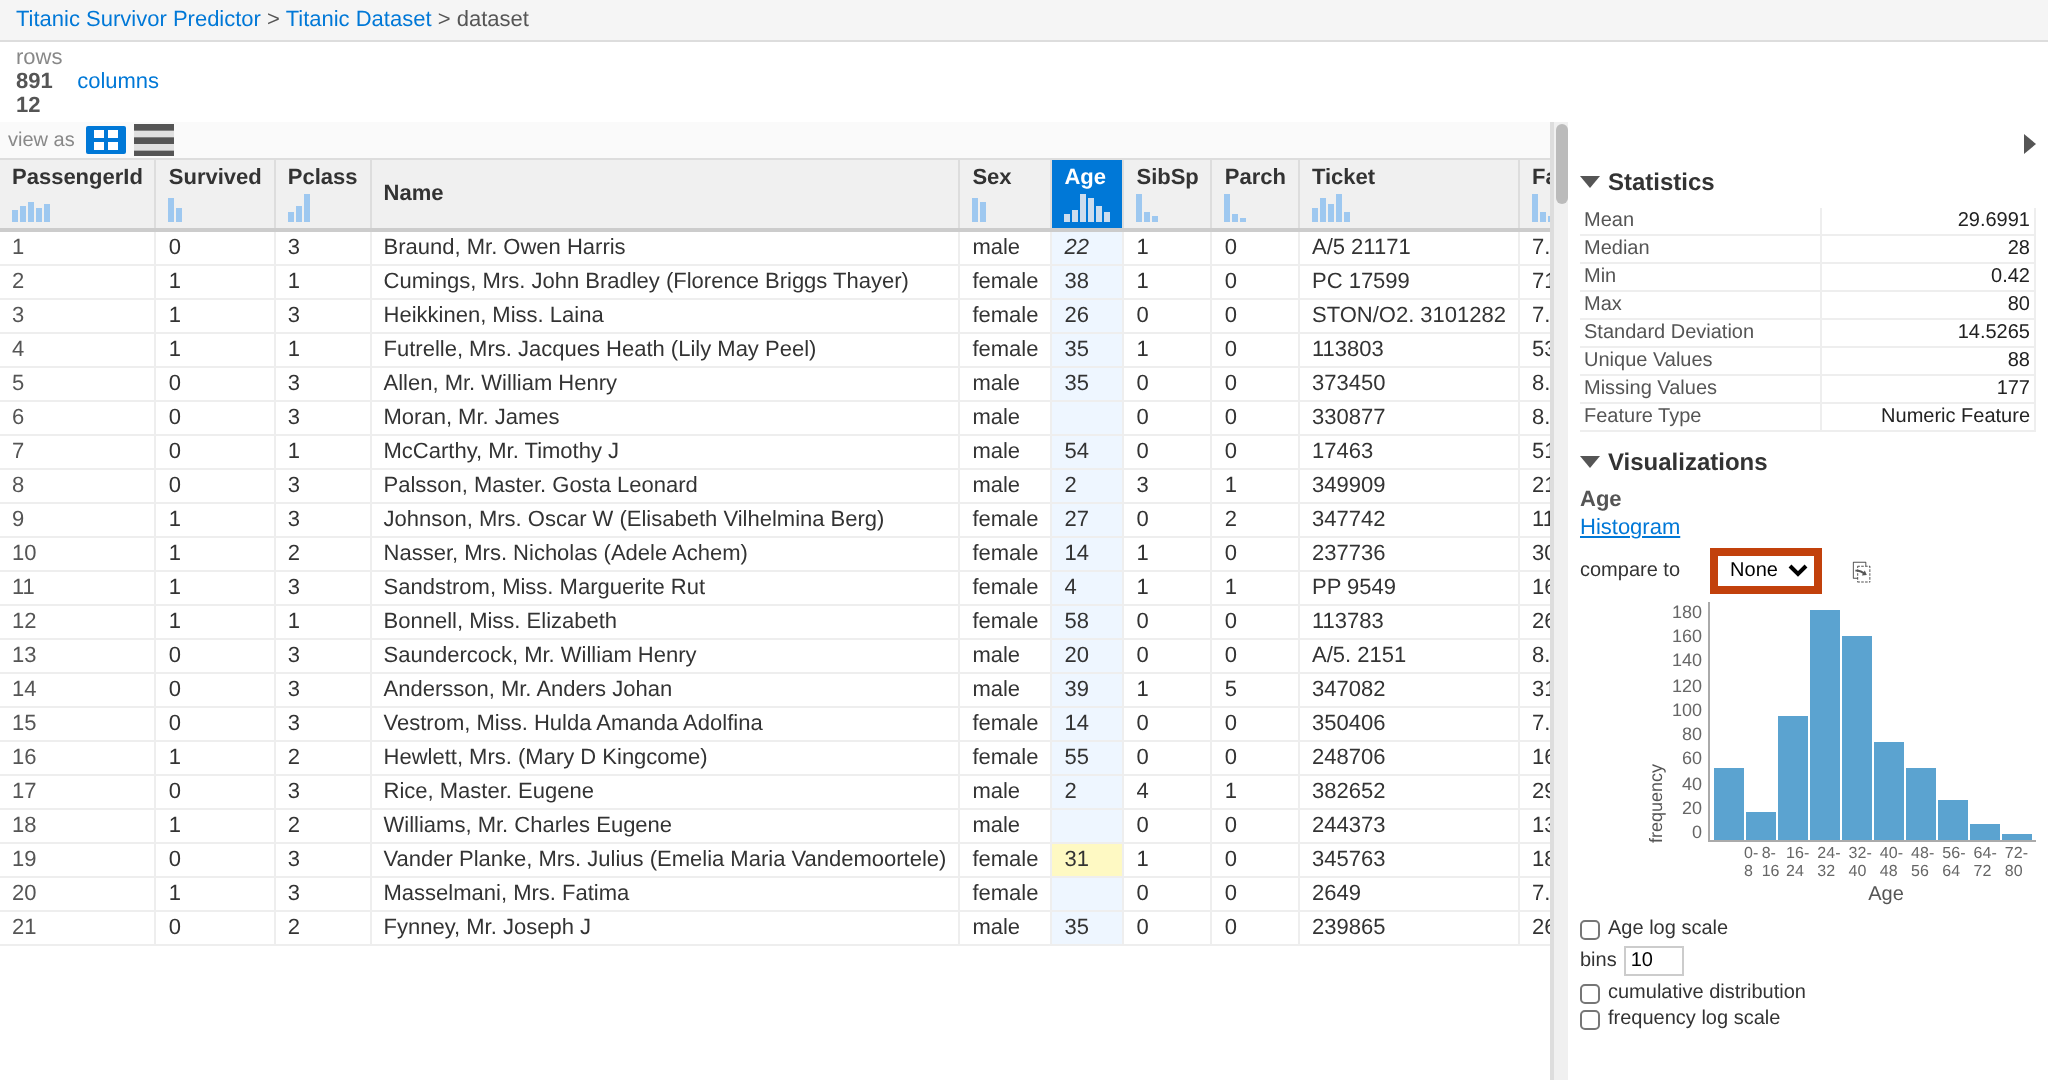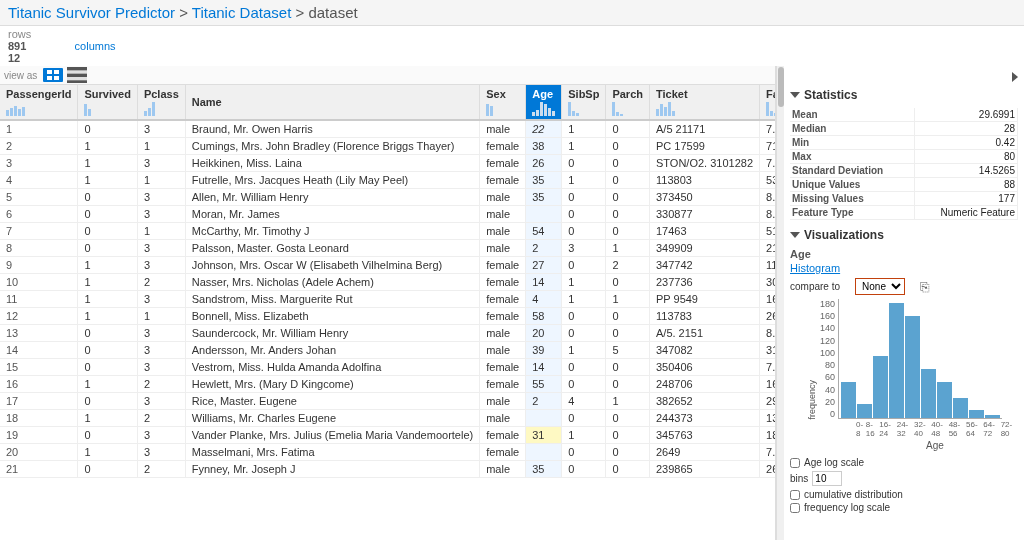--- a/index.html
+++ b/index.html
@@ -1,26 +1,26 @@
 <!DOCTYPE html>
 <html><head>
   <meta charset="utf-8">
   <style>
     * { box-sizing: border-box; margin: 0; padding: 0; }
     body { font-family: 'Segoe UI', Arial, sans-serif; font-size: 11px; background: #fff; color: #333; overflow: hidden; }
     
     .app-container { display: flex; flex-direction: column; height: 540px; width: 1024px; }
     
-    .breadcrumb-bar { padding: 4px 8px; font-size: 15px; color: #555; border-bottom: 1px solid #ddd; background: #f5f5f5; }
+    .breadcrumb-bar { padding: 4px 8px; font-size: 11px; color: #555; border-bottom: 1px solid #ddd; background: #f5f5f5; }
     .breadcrumb-bar a { color: #0078d7; text-decoration: none; }
     .breadcrumb-bar span { color: #555; }
     
     .meta-bar { padding: 2px 8px; font-size: 11px; color: #555; }
     .meta-bar .rows-label { color: #888; }
-    .meta-bar .columns-label { color: #0078d7; cursor: pointer; margin-left: 36px; }
+    .meta-bar .columns-label { color: #0078d7; cursor: pointer; }
     
     .main-content { display: flex; flex: 1; overflow: hidden; }
     
     .table-section { flex: 1; overflow: auto; border-right: 1px solid #ddd; }
     
     .view-controls { display: flex; align-items: center; padding: 2px 4px; gap: 4px; border-bottom: 1px solid #ddd; background: #fafafa; }
     .view-label { font-size: 10px; color: #888; margin-right: 2px; }
     .view-icon { width: 20px; height: 14px; background: #0078d7; cursor: pointer; border-radius: 1px; display: flex; align-items: center; justify-content: center; }
     .view-icon svg { width: 12px; height: 10px; }
     .view-icon2 { width: 20px; height: 14px; background: #e0e0e0; cursor: pointer; border-radius: 1px; display: flex; align-items: center; justify-content: center; }
@@ -33,35 +33,35 @@
     tbody td { padding: 2px 6px; border-right: 1px solid #eee; white-space: nowrap; }
     tbody td:first-child { color: #555; }
     
     .right-panel { width: 240px; overflow-y: auto; padding: 6px; font-size: 11px; }
     .panel-section { margin-bottom: 8px; }
     .panel-section-title { font-weight: 600; color: #333; font-size: 12px; margin-bottom: 6px; display: flex; align-items: center; gap: 4px; }
     .triangle-icon { width: 0; height: 0; border-left: 5px solid transparent; border-right: 5px solid transparent; border-top: 6px solid #555; display: inline-block; }
     .triangle-right { width: 0; height: 0; border-top: 5px solid transparent; border-bottom: 5px solid transparent; border-left: 6px solid #555; display: inline-block; }
     
     .stats-table { width: 100%; }
-    .stats-table tr td { padding: 1px 2px; font-weight: bold; }
+    .stats-table tr td { padding: 1px 2px; }
     .stats-table tr td:first-child { color: #555; font-size: 10px; }
     .stats-table tr td:last-child { font-weight: 500; color: #222; font-size: 10px; text-align: right; }
     
     .viz-title { font-weight: 600; color: #555; font-size: 11px; margin-bottom: 2px; }
     .histogram-link { color: #0078d7; text-decoration: underline; cursor: pointer; font-size: 11px; }
     
     .compare-row { display: flex; align-items: center; gap: 15px; margin: 4px 0; font-size: 10px; }
-    .compare-select { font-size: 10px; padding: 1px 2px; border: 1px solid #c2410c; background: #fff; }
+    .compare-select { font-size: 10px; padding: 1px 2px; border: 4px solid #c2410c; background: #fff; }
     .copy-icon { font-size: 12px; cursor: pointer; color: #555; }
     
     .histogram-chart { margin-top: 4px; }
     .chart-area { display: flex; gap: 0; align-items: flex-end; height: 120px; border-left: 1px solid #aaa; border-bottom: 1px solid #aaa; padding: 4px 2px 0 2px; position: relative; }
     .x-axis-labels { display: flex; justify-content: space-around; font-size: 8px; color: #666; margin-top: 2px; padding-left: 4px; }
-    .chart-wrapper { position: relative; margin-left: 30px; }
+    .chart-wrapper { position: relative; margin-left: 46px; }
     .axis-title { text-align: center; font-size: 10px; color: #555; margin-top: 2px; }
     .y-axis-title { position: absolute; left: -28px; top: 50%; transform: rotate(-90deg) translateX(-50%); font-size: 9px; color: #555; white-space: nowrap; }
     
     .checkboxes { margin-top: 6px; font-size: 10px; }
     .checkbox-row { display: flex; align-items: center; gap: 4px; margin-bottom: 2px; }
     .checkbox-row input[type=checkbox] { width: 10px; height: 10px; }
     
     .bins-row { display: flex; align-items: center; gap: 4px; margin: 3px 0; font-size: 10px; }
     .bins-input { width: 30px; font-size: 10px; padding: 1px 2px; border: 1px solid #ccc; }
     

